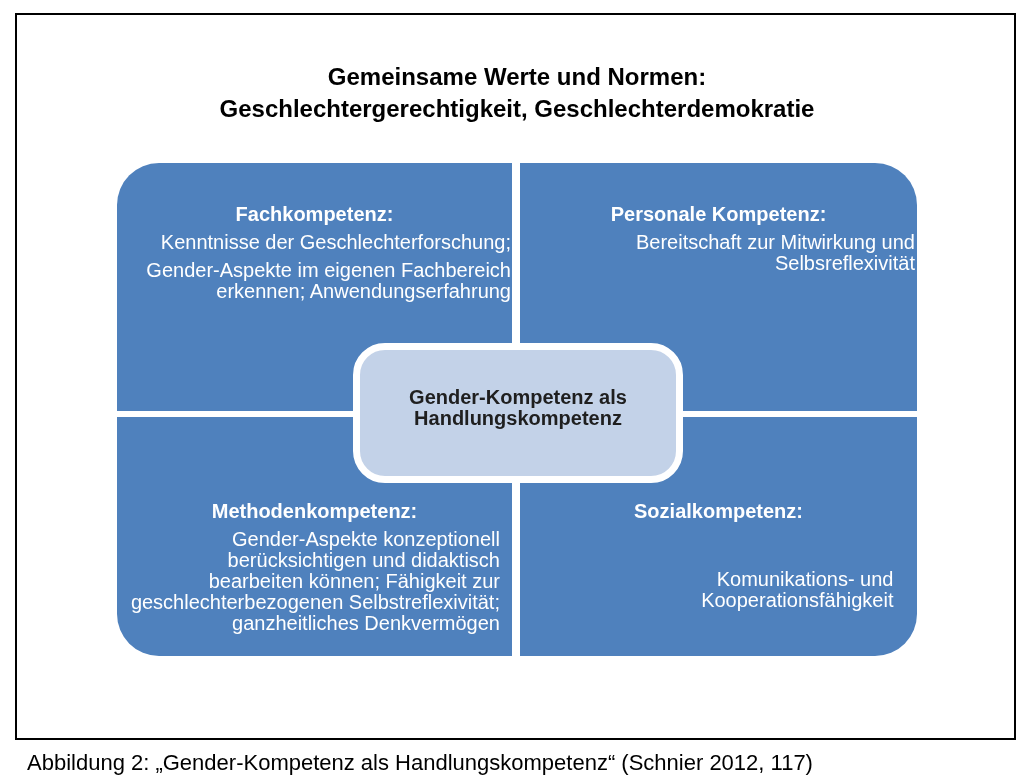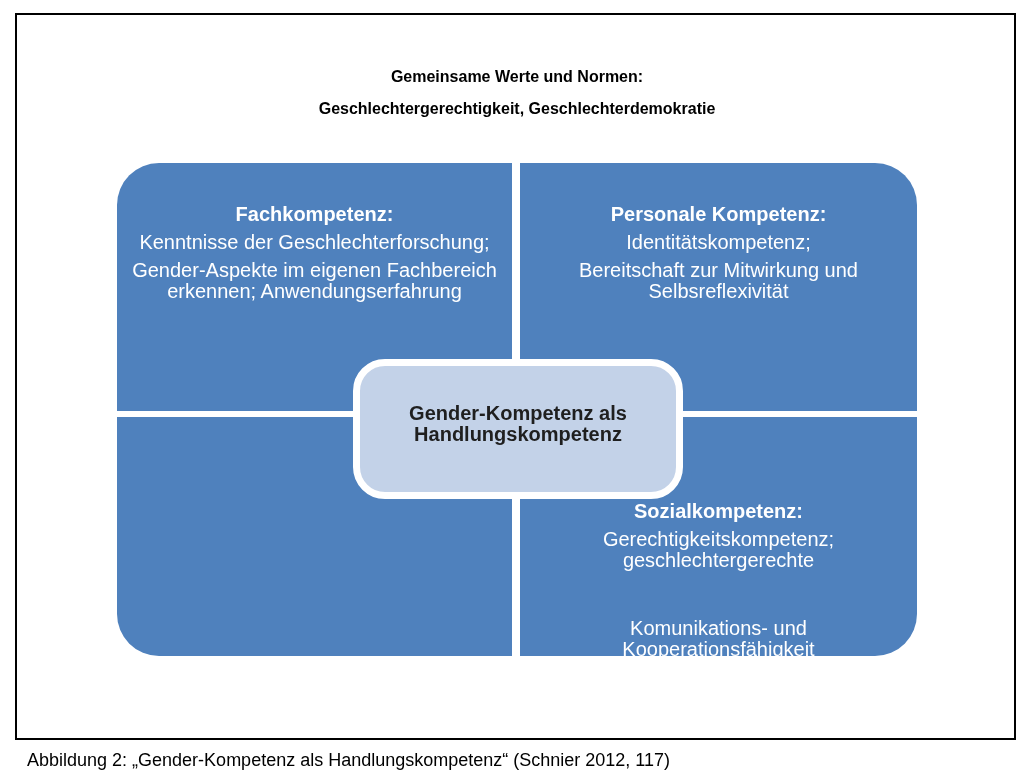--- a/index.html
+++ b/index.html
@@ -20,21 +20,21 @@
     background: #ffffff;
   }
   .title-block {
     position: absolute;
     left: 0; top: 66px;
     width: 1034px;
     text-align: center;
     color: var(--title-text, #000000);
   }
   .title-line {
-    font-size: 16px;
+    font-size: 24px;
     font-weight: bold;
     line-height: 22px;
   }
   .title-line.second { margin-top: 10px; }
 
   .quad-grid {
     position: absolute;
     left: 117px; top: 163px;
     width: 800px; height: 493px;
     display: grid;
@@ -58,27 +58,28 @@
     font-size: 20px;
     font-weight: bold;
     line-height: 21px;
     color: var(--heading-text, #ffffff);
   }
   .q-para {
     font-size: 20px;
     line-height: 21px;
     margin: 7px auto 0 auto;
     max-width: 393px;
+    text-align: right;
   }
   .q-bl .q-para { max-width: 371px; }
   .q-br .q-para.narrow { max-width: 350px; margin-top: 47px; }
 
   .center-box {
     position: absolute;
-    left: 353px; top: 359px;
+    left: 353px; top: 343px;
     width: 330px; height: 140px;
     box-sizing: border-box;
     background: var(--center-fill, #C3D2E8);
     border: 7px solid var(--center-border, #ffffff);
     border-radius: 32px;
     display: flex;
     align-items: center;
     justify-content: center;
     padding-bottom: 10px;
     z-index: 2;
@@ -87,21 +88,21 @@
     font-size: 20px;
     font-weight: bold;
     line-height: 21px;
     color: var(--center-text, #1f1f1f);
     text-align: center;
     width: 300px;
   }
   .caption {
     position: absolute;
     left: 27px; top: 750px;
-    font-size: 18px;
+    font-size: 22px;
     color: #000000;
     white-space: nowrap;
   }
 </style>
 </head>
 <body>
 
 <div id="screen">
 
   <div class="frame"></div>
@@ -114,30 +115,30 @@
   <div class="quad-grid">
 
     <div class="quad q-tl">
       <div class="q-heading">Fachkompetenz:</div>
       <p class="q-para">Kenntnisse der Geschlechterforschung;</p>
       <p class="q-para">Gender-Aspekte im eigenen Fachbereich erkennen; Anwendungserfahrung</p>
     </div>
 
     <div class="quad q-tr">
       <div class="q-heading">Personale Kompetenz:</div>
-      <p class="q-para">Identitätskompetenz;</p>
       <p class="q-para">Bereitschaft zur Mitwirkung und Selbsreflexivität</p>
     </div>
 
     <div class="quad q-bl">
+      <div class="q-heading">Methodenkompetenz:</div>
+      <p class="q-para">Gender-Aspekte konzeptionell berücksichtigen und didaktisch bearbeiten können; Fähigkeit zur geschlechterbezogenen Selbstreflexivität; ganzheitliches Denkvermögen</p>
     </div>
 
     <div class="quad q-br">
       <div class="q-heading">Sozialkompetenz:</div>
-      <p class="q-para">Gerechtigkeitskompetenz; geschlechtergerechte</p>
       <p class="q-para narrow">Komunikations- und Kooperationsfähigkeit</p>
     </div>
 
   </div>
 
   <div class="center-box">
     <div class="center-text">Gender-Kompetenz als Handlungskompetenz</div>
   </div>
 
   <div class="caption">Abbildung 2: „Gender-Kompetenz als Handlungskompetenz“ (Schnier 2012, 117)</div>

